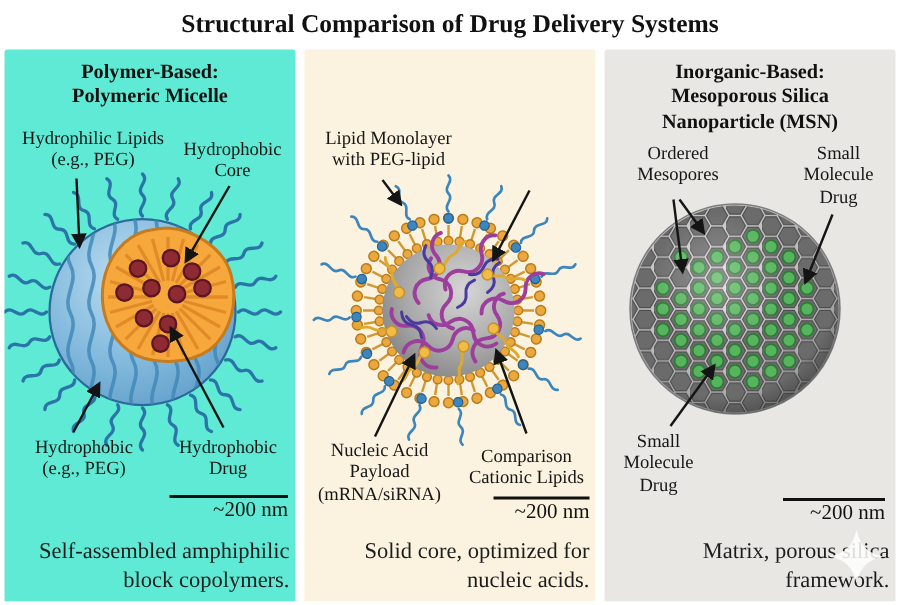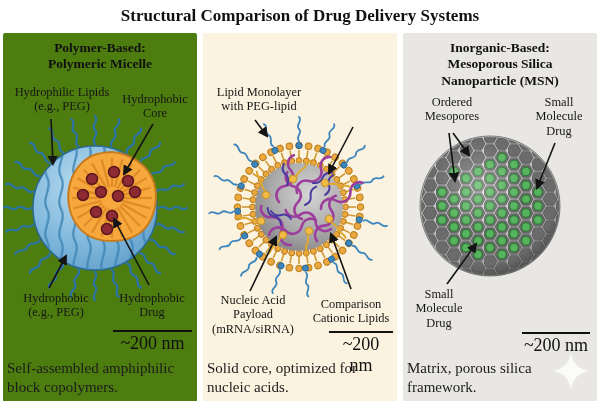--- a/index.html
+++ b/index.html
@@ -1,32 +1,32 @@
 <!DOCTYPE html>
 <html><head>
 <meta charset="utf-8">
 <style>
   html,body{margin:0;padding:0;background:#ffffff;}
   .stage{position:relative;width:600px;height:401px;background:#ffffff;overflow:hidden;
          font-family:Liberation Serif, serif;color:#1a1a1a;}
   .title{position:absolute;top:6px;left:0;right:0;text-align:center;
          font-size:17px;font-weight:700;color:#111;}
   .panel{position:absolute;top:33px;width:194px;height:369px;border-radius:2px;}
-  .p1{left:3px;background:#4d7c0f;}
+  .p1{left:3px;background:#5eead4;}
   .p2{left:203px;background:#fbf3df;}
   .p3{left:403px;background:#e9e7e3;}
   .hdr{position:absolute;top:7px;left:0;right:0;text-align:center;font-weight:700;
        font-size:13.5px;line-height:1.22;white-space:pre-line;color:#111;}
   .lbl{position:absolute;font-size:12.4px;line-height:1.16;text-align:center;
        white-space:pre-line;color:#161616;}
   .art{position:absolute;left:0;top:0;width:194px;height:369px;}
   .sbar{position:absolute;}
   .sline{border-top:2.5px solid #111;width:100%;height:0;}
-  .stxt{text-align:center;font-size:18px;margin-top:1px;color:#111;}
-  .cap{position:absolute;top:326px;left:4px;right:4px;text-align:left;
+  .stxt{text-align:right;font-size:14px;margin-top:1px;color:#111;}
+  .cap{position:absolute;top:326px;left:4px;right:4px;text-align:right;
        font-size:15px;line-height:1.25;white-space:pre-line;color:#1c1c1c;}
   .sparkle{position:absolute;left:150px;top:320px;width:36px;height:36px;opacity:.85;}
 </style>
 </head>
 <body>
 
 <div class="stage">
   <div class="title">Structural Comparison of Drug Delivery Systems</div>
 
   <section class="panel p1">

